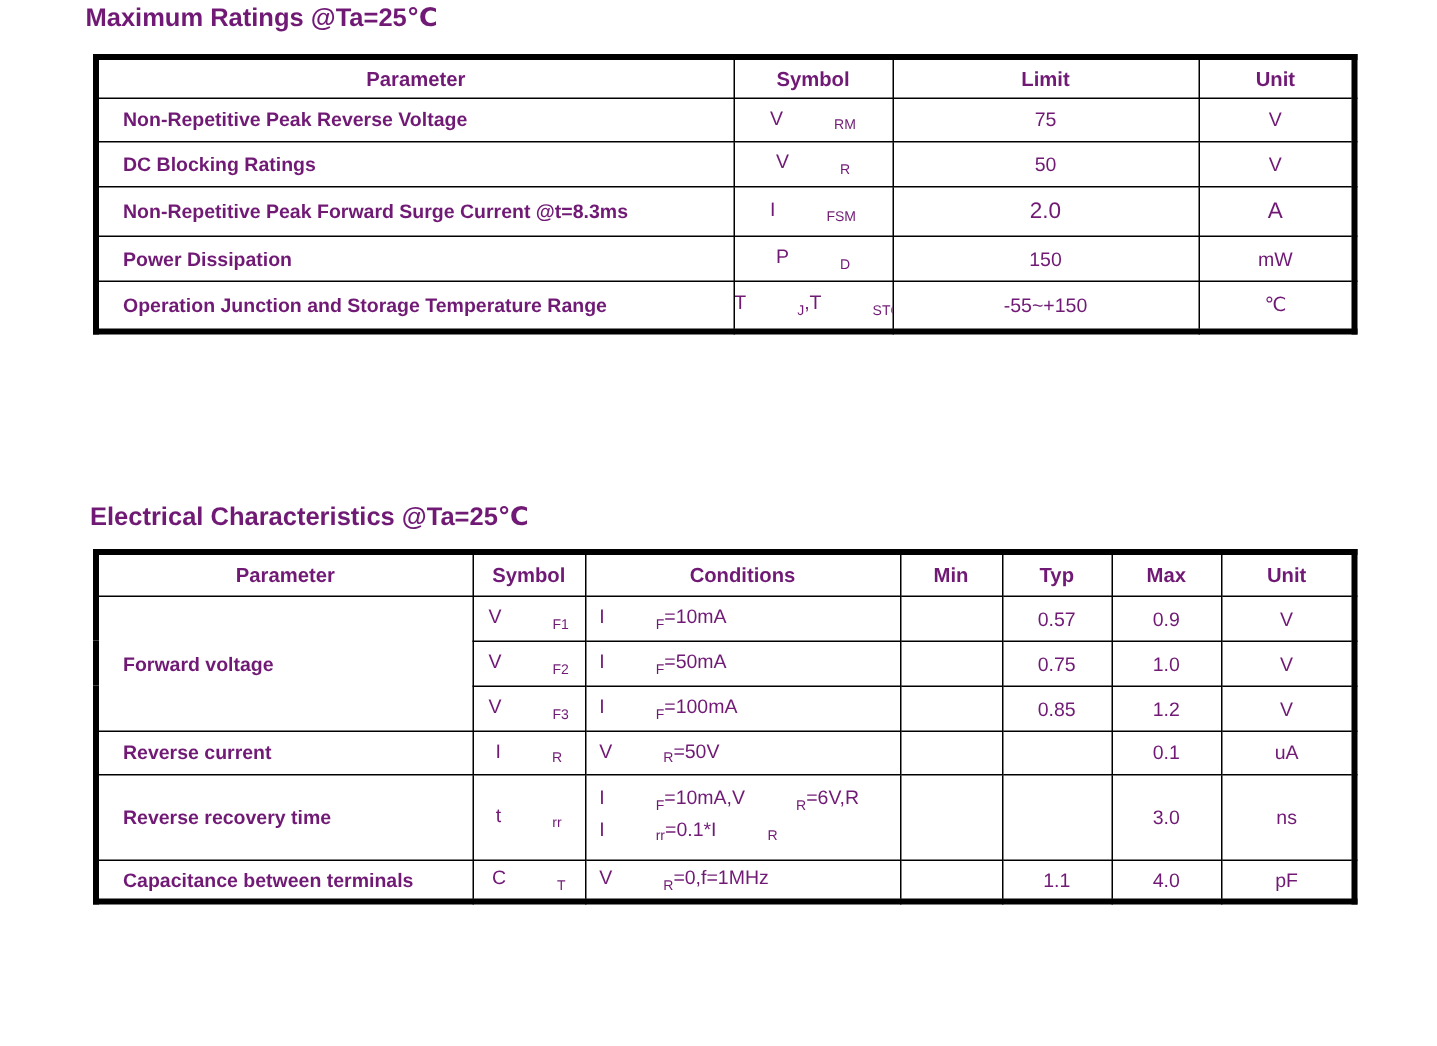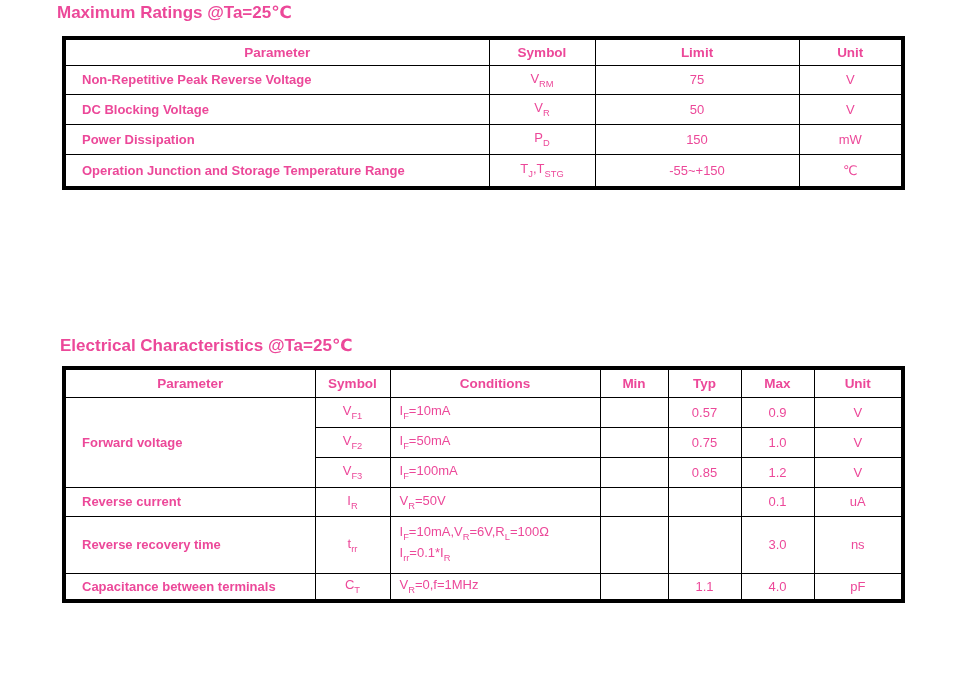--- a/index.html
+++ b/index.html
@@ -3,21 +3,21 @@
 <meta charset="utf-8">
 <style>
   * { margin: 0; padding: 0; box-sizing: border-box; }
   html, body { background: #ffffff; }
   body { width: 958px; height: 697px; overflow: hidden; }
   .page {
     position: relative;
     width: 958px;
     height: 594px;
     background: #ffffff;
-    color: #ec4899;
+    color: #701a75;
     font-family: "Liberation Sans", "DejaVu Sans", sans-serif;
   }
   .title {
     position: absolute;
     font-size: 17px;
     font-weight: bold;
     white-space: nowrap;
   }
   #t1-title { left: 57px; top: 2px; }
   #t2-title { left: 60px; top: 335px; }
@@ -36,21 +36,21 @@
     font-size: 13px;
     text-align: center;
     vertical-align: middle;
     padding: 0;
     overflow: hidden;
   }
   th { font-weight: bold; font-size: 13.5px; }
   td.param { text-align: left; padding-left: 16px; font-weight: bold; }
   td.cond  { text-align: left; padding-left: 9px; }
   td.cond div { line-height: 15px; }
-  sub { font-size: 0.72em; }
+  sub { font-size: 0.72em; margin-left: 34px; }
   .lg { font-size: 15px; }
 
   
   .h27{height:27px} .h28{height:28px} .h29{height:29px} .h30{height:30px}
   .h31{height:31px} .h33{height:33px} .h34{height:34px} .h57{height:57px}
 </style>
 </head>
 <body>
 
 <div class="page">
@@ -74,24 +74,30 @@
         </tr>
       </thead>
       <tbody>
         <tr class="h29">
           <td class="param">Non-Repetitive Peak Reverse Voltage</td>
           <td>V<sub>RM</sub></td>
           <td>75</td>
           <td>V</td>
         </tr>
         <tr class="h30">
-          <td class="param">DC Blocking Voltage</td>
+          <td class="param">DC Blocking Ratings</td>
           <td>V<sub>R</sub></td>
           <td>50</td>
           <td>V</td>
+        </tr>
+        <tr class="h33">
+          <td class="param">Non-Repetitive Peak Forward Surge Current @t=8.3ms</td>
+          <td>I<sub>FSM</sub></td>
+          <td class="lg">2.0</td>
+          <td class="lg">A</td>
         </tr>
         <tr class="h30">
           <td class="param">Power Dissipation</td>
           <td>P<sub>D</sub></td>
           <td>150</td>
           <td>mW</td>
         </tr>
         <tr class="h34">
           <td class="param">Operation Junction and Storage Temperature Range</td>
           <td>T<sub>J</sub>,T<sub>STG</sub></td>

